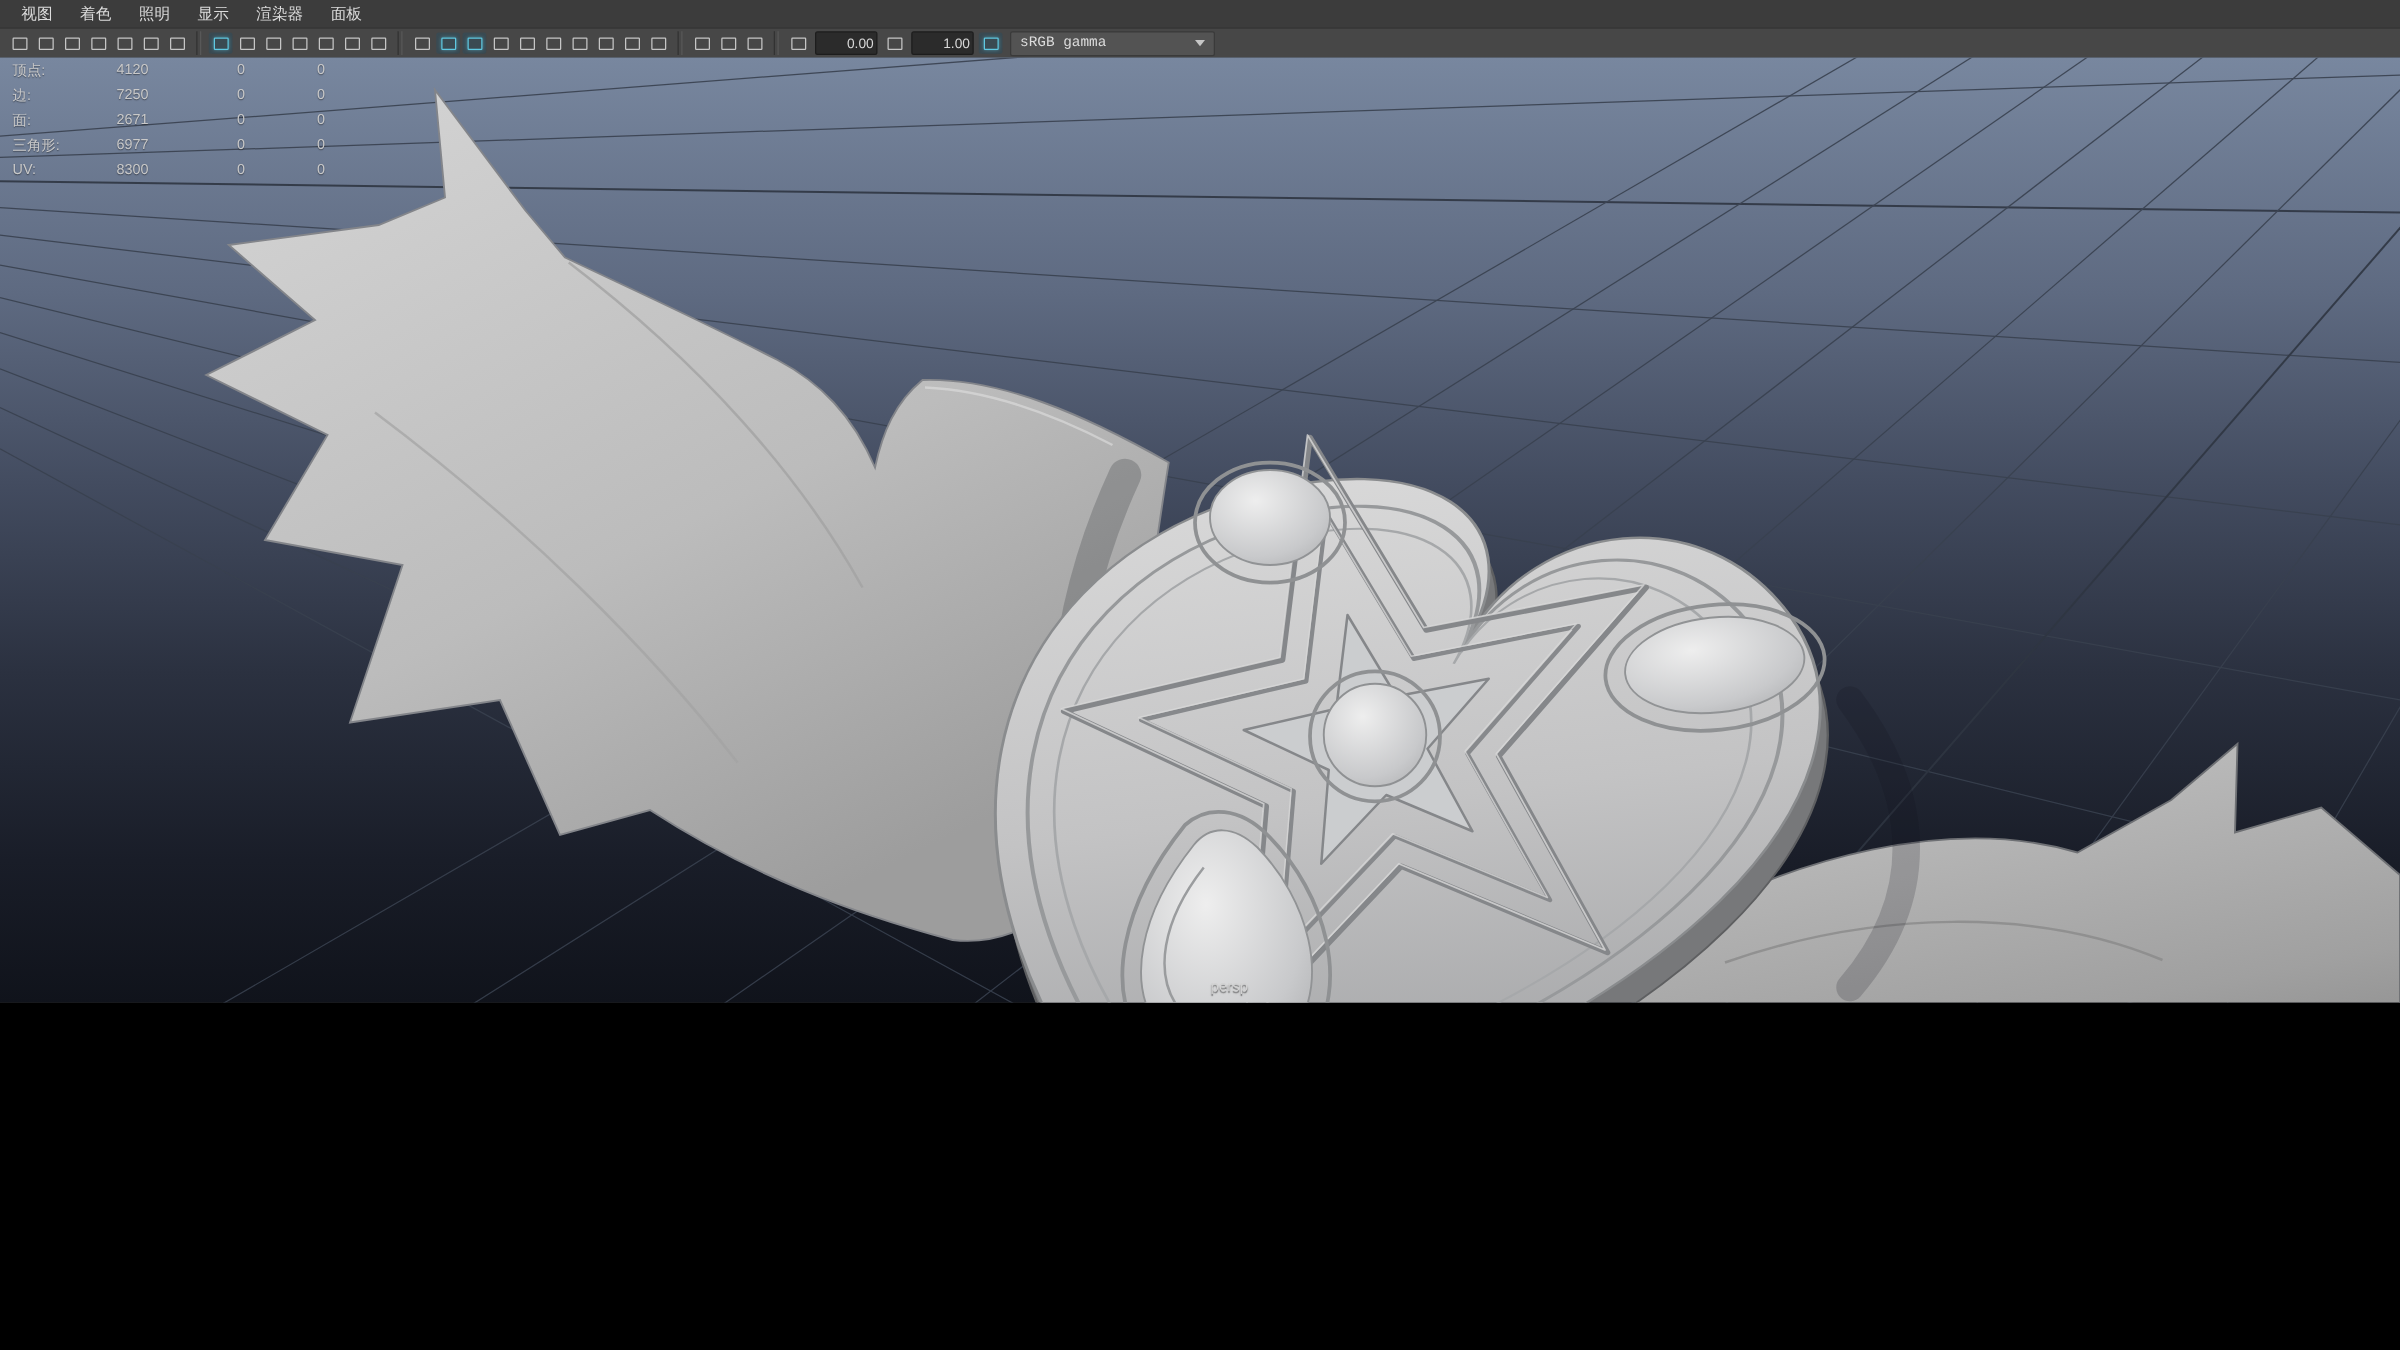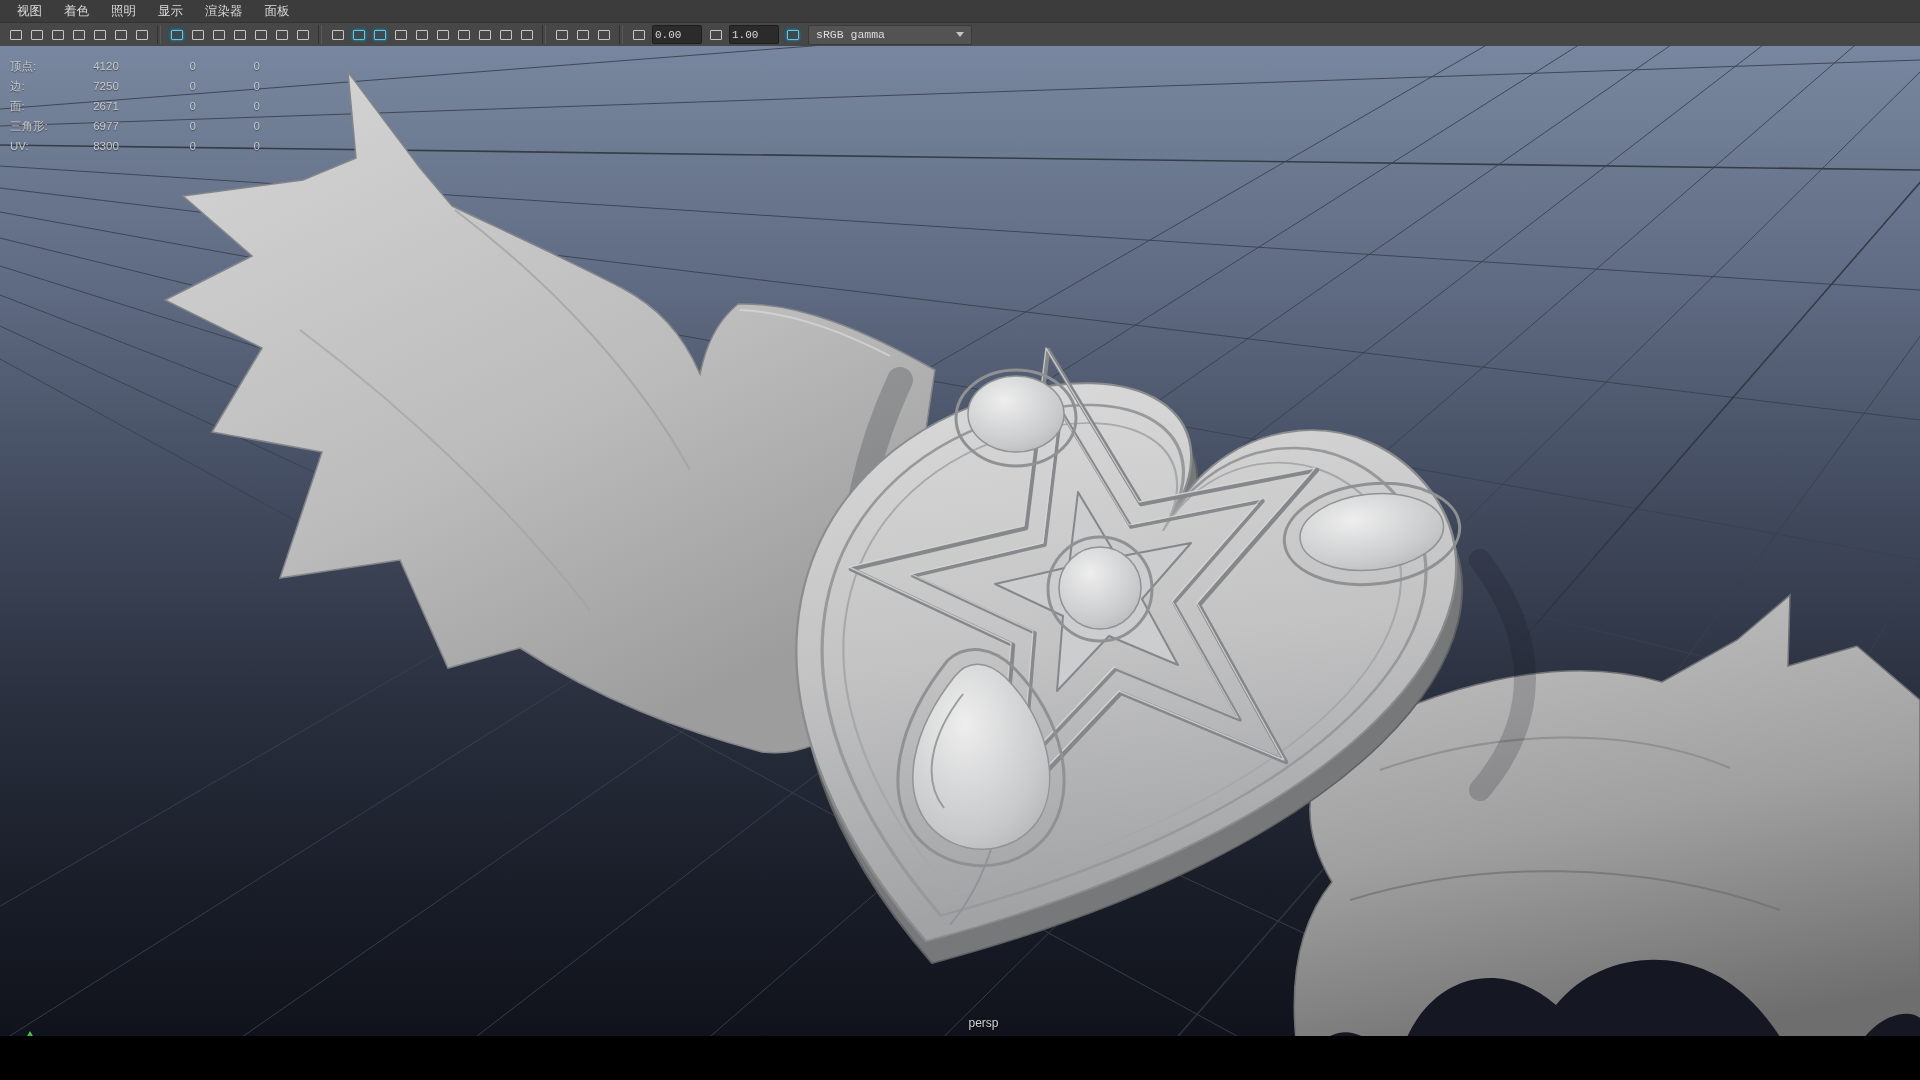--- a/index.html
+++ b/index.html
@@ -1,49 +1,49 @@
 <!DOCTYPE html>
 <html><head>
 <meta charset="utf-8">
 <style>
   html,body{margin:0;padding:0;background:#000;}
   body{width:1920px;height:1080px;overflow:hidden;font-family:"Liberation Sans",sans-serif;}
-  .screen{position:relative;width:1920px;height:1036px;background:#3d3d3d;}
+  .screen{position:relative;width:1920px;height:802px;background:#3d3d3d;}
 
   
   .menubar{height:22px;background:#3c3c3c;border-bottom:1px solid #323232;
            display:flex;align-items:center;padding:0 6px;}
   .menu-item{color:#dcdcdc;font-size:12.5px;padding:3px 11px;cursor:default;white-space:nowrap;}
 
   
   .statusline{height:23px;background:#474747;border-bottom:1px solid #2a2a2a;
               display:flex;align-items:center;padding:0 5px;}
   .icon-groups{display:flex;align-items:center;}
   .group{display:flex;align-items:center;}
   .sep{width:2px;height:19px;margin:0 5px;border-left:1px solid #323232;border-right:1px solid #585858;}
   .tool-icon{width:19px;height:17px;display:flex;align-items:center;justify-content:center;
              border-radius:2px;margin:0 1px;cursor:pointer;}
   .glyph{width:10px;height:8px;border:1.5px solid #c6c6c6;border-radius:1px;}
   .tool-icon.active{background:#3a4a52;}
   .tool-icon.active .glyph{border-color:#5fc9e2;box-shadow:0 0 3px rgba(95,201,226,.55);}
   .num-field{width:44px;height:15px;background:#2b2b2b;border:1px solid #1d1d1d;border-radius:2px;
-             color:#d8d8d8;font-size:11px;text-align:left;margin:0 3px;font-family:Liberation Mono, monospace;}
+             color:#d8d8d8;font-size:11px;text-align:right;margin:0 3px;font-family:Liberation Sans, sans-serif;}
   .dropdown{display:flex;align-items:center;justify-content:space-between;height:18px;
             background:#535353;border:1px solid #3a3a3a;border-radius:2px;
             padding:0 7px;margin-left:5px;min-width:148px;color:#dcdcdc;font-size:11.5px;cursor:pointer;font-family:Liberation Mono, monospace;}
   .caret{width:0;height:0;border-left:4px solid transparent;border-right:4px solid transparent;
          border-top:5px solid #c6c6c6;margin-left:12px;}
 
   
   .viewport{position:absolute;left:0;right:0;top:46px;bottom:0;
             background:linear-gradient(180deg,#78879f 0%,#5e6a81 25%,#434c60 45%,#2b3140 65%,#191d28 85%,#10131b 100%);
             overflow:hidden;}
   svg.scene{position:absolute;left:0;top:0;width:1920px;height:1034px;display:block;}
 
-  .hud{position:absolute;left:10px;top:10px;color:#c9c9c9;font-size:11.5px;text-shadow:0 1px 1px rgba(0,0,0,.45);}
+  .hud{position:absolute;left:10px;top:0;color:#c9c9c9;font-size:11.5px;text-shadow:0 1px 1px rgba(0,0,0,.45);}
   .hud-row{display:flex;height:20px;align-items:center;}
   .hud-label{width:72px;}
   .hud-v1{width:48px;text-align:center;}
   .hud-v2{width:66px;text-align:right;}
   .hud-v3{width:64px;text-align:right;}
 
   .camera-label{position:absolute;left:0;right:0;bottom:6px;text-align:center;
                 color:#d2d2d2;font-size:12px;text-shadow:0 1px 1px rgba(0,0,0,.5);margin-left:47px;}
 </style>
 </head>

